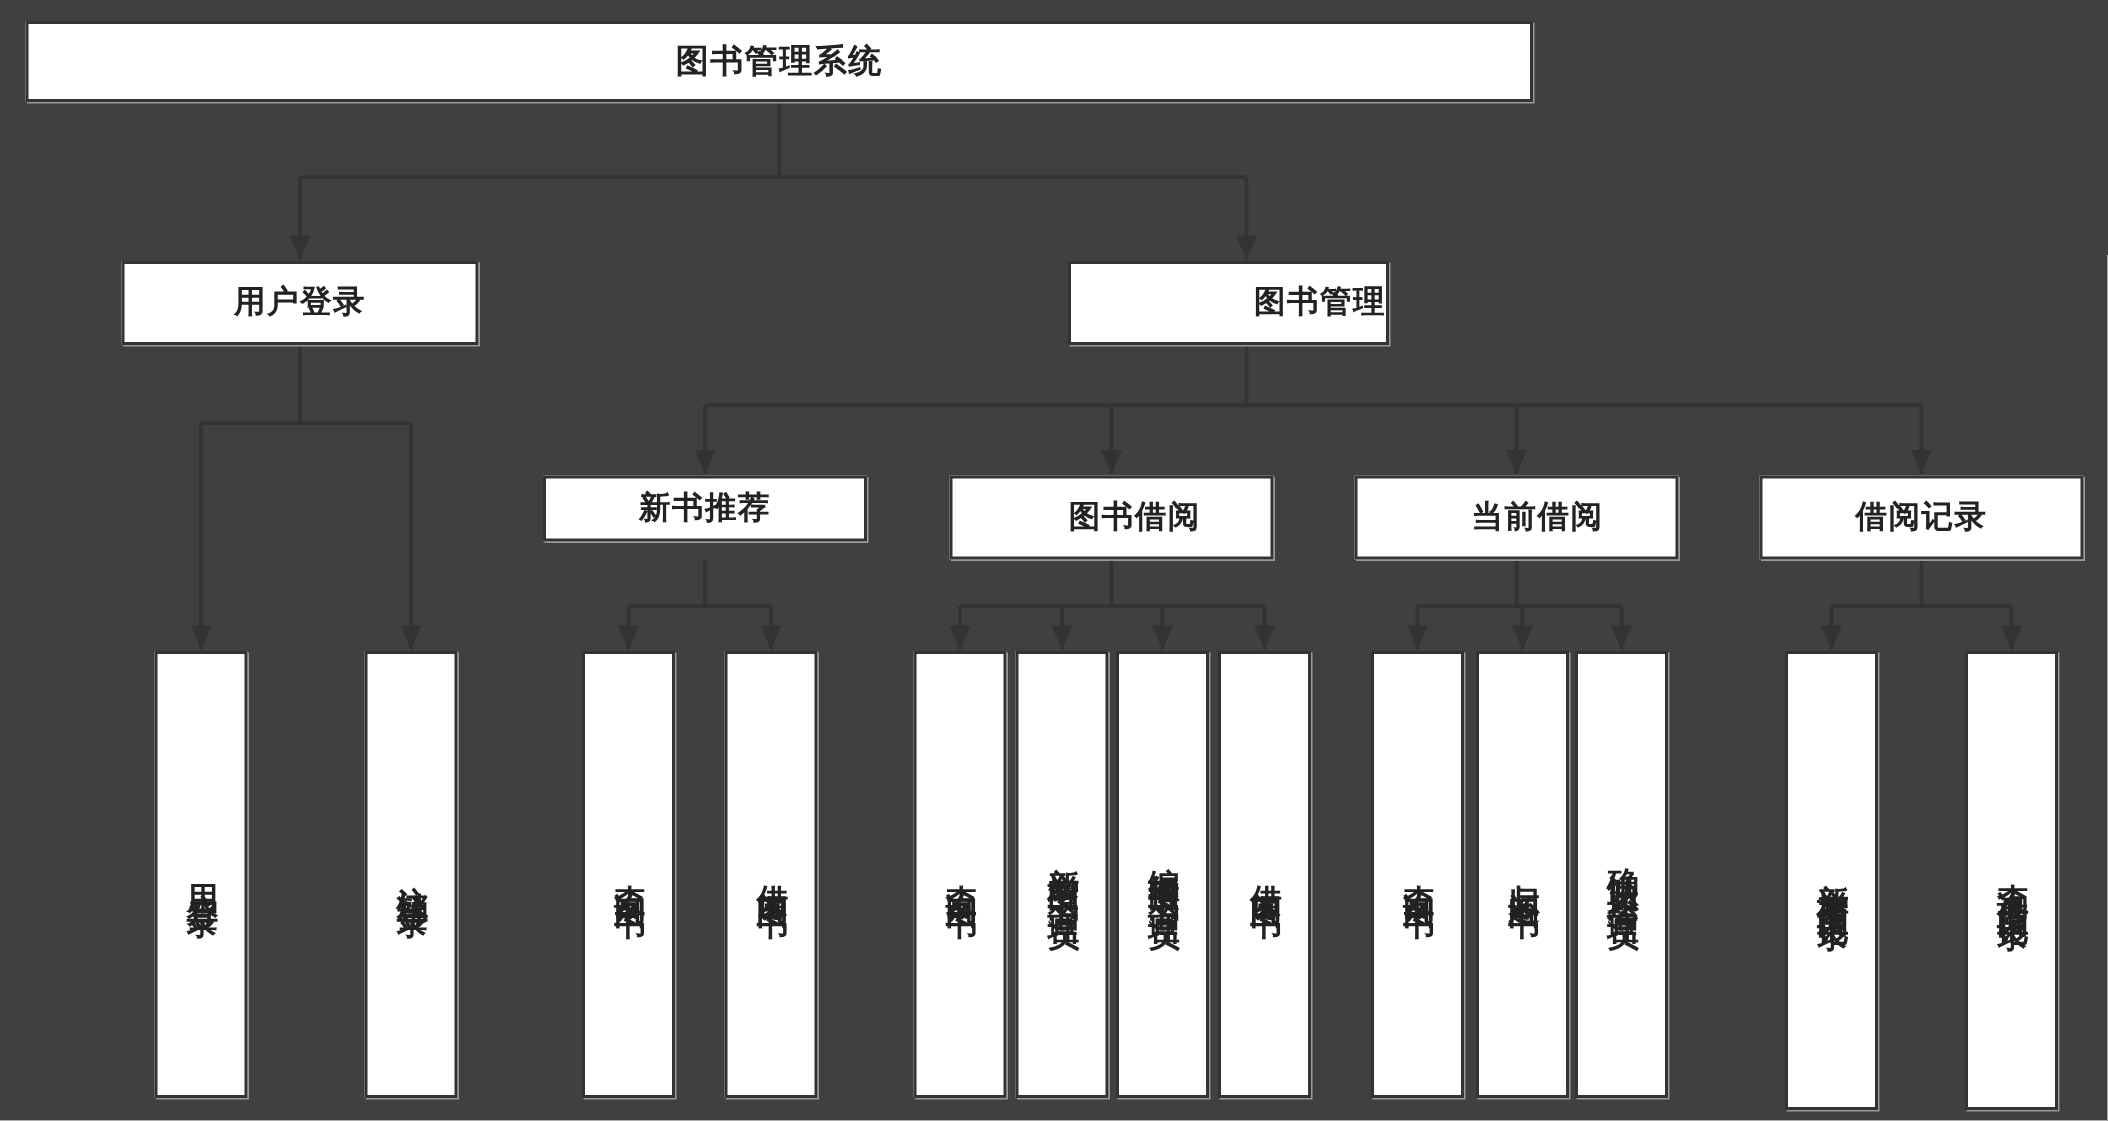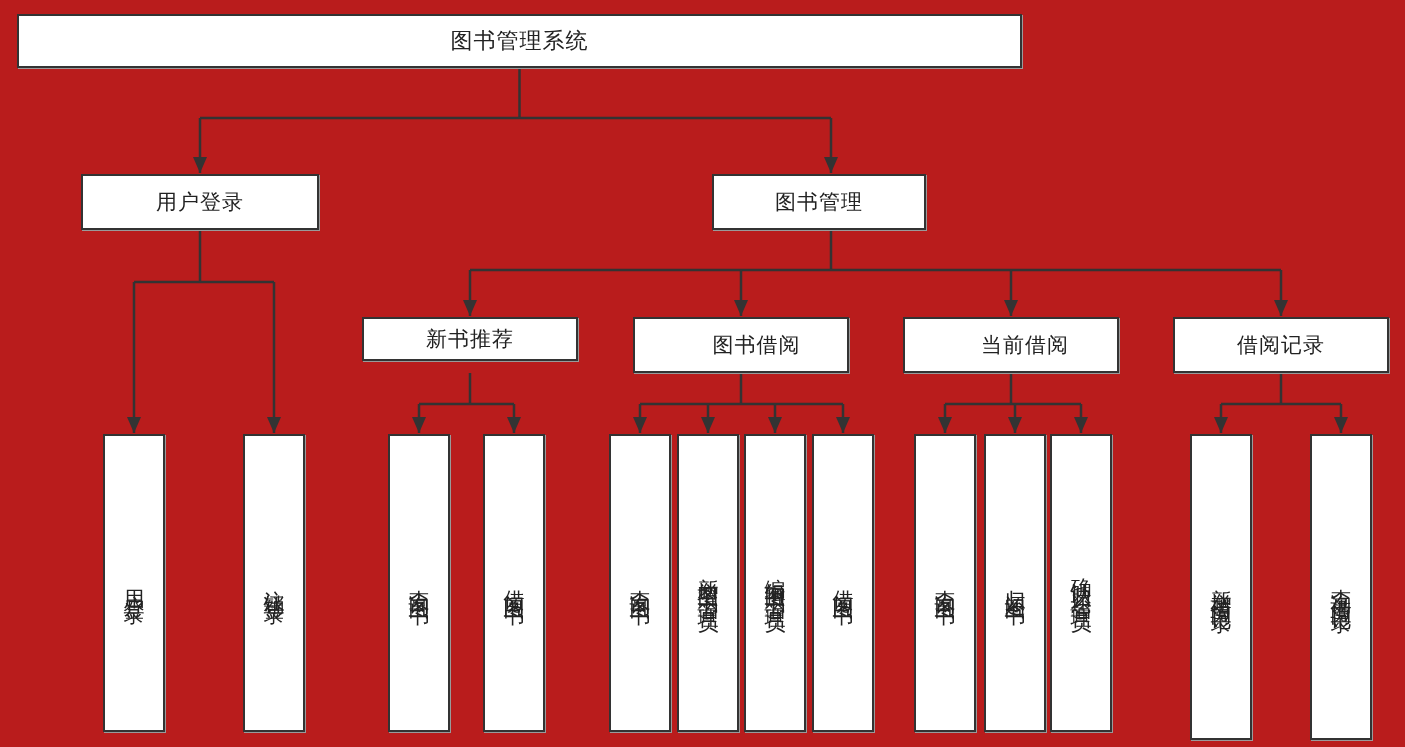--- a/index.html
+++ b/index.html
@@ -8,22 +8,23 @@
     background: #ffffff;
   }
   body {
     font-family: "Liberation Sans", "DejaVu Sans", sans-serif;
     color: #1a1a1a;
   }
   #canvas {
     position: relative;
     width: 1405px;
     height: 747px;
-    background: #b91c1c;
+    background: #404040;
     overflow: hidden;
+    font-weight: bold;
   }
   #edges {
     position: absolute;
     left: 0;
     top: 0;
     width: 1405px;
     height: 747px;
     pointer-events: none;
   }
   .node {
@@ -120,21 +121,21 @@
       <path d="M 1334 417 L 1348 417 L 1341 433 Z" fill="#333333"></path>
     </svg>
 
   <div id="nodes">
       <div class="node root" style="left: 17px; top: 14px; width: 1005px; height: 54px;">
         <span class="node-label">图书管理系统</span>
       </div>
       <div class="node" style="left: 81px; top: 174px; width: 238px; height: 56px;">
         <span class="node-label">用户登录</span>
       </div>
-      <div class="node" style="left: 712px; top: 174px; width: 214px; height: 56px;">
+      <div class="node" style="left: 712px; top: 174px; width: 214px; height: 56px; justify-content: flex-end;">
         <span class="node-label">图书管理</span>
       </div>
       <div class="node" style="left: 362px; top: 317px; width: 216px; height: 44px;">
         <span class="node-label">新书推荐</span>
       </div>
       <div class="node" style="left: 633px; top: 317px; width: 216px; height: 56px; padding-left: 31px;">
         <span class="node-label">图书借阅</span>
       </div>
       <div class="node" style="left: 903px; top: 317px; width: 216px; height: 56px; padding-left: 28px;">
         <span class="node-label">当前借阅</span>

